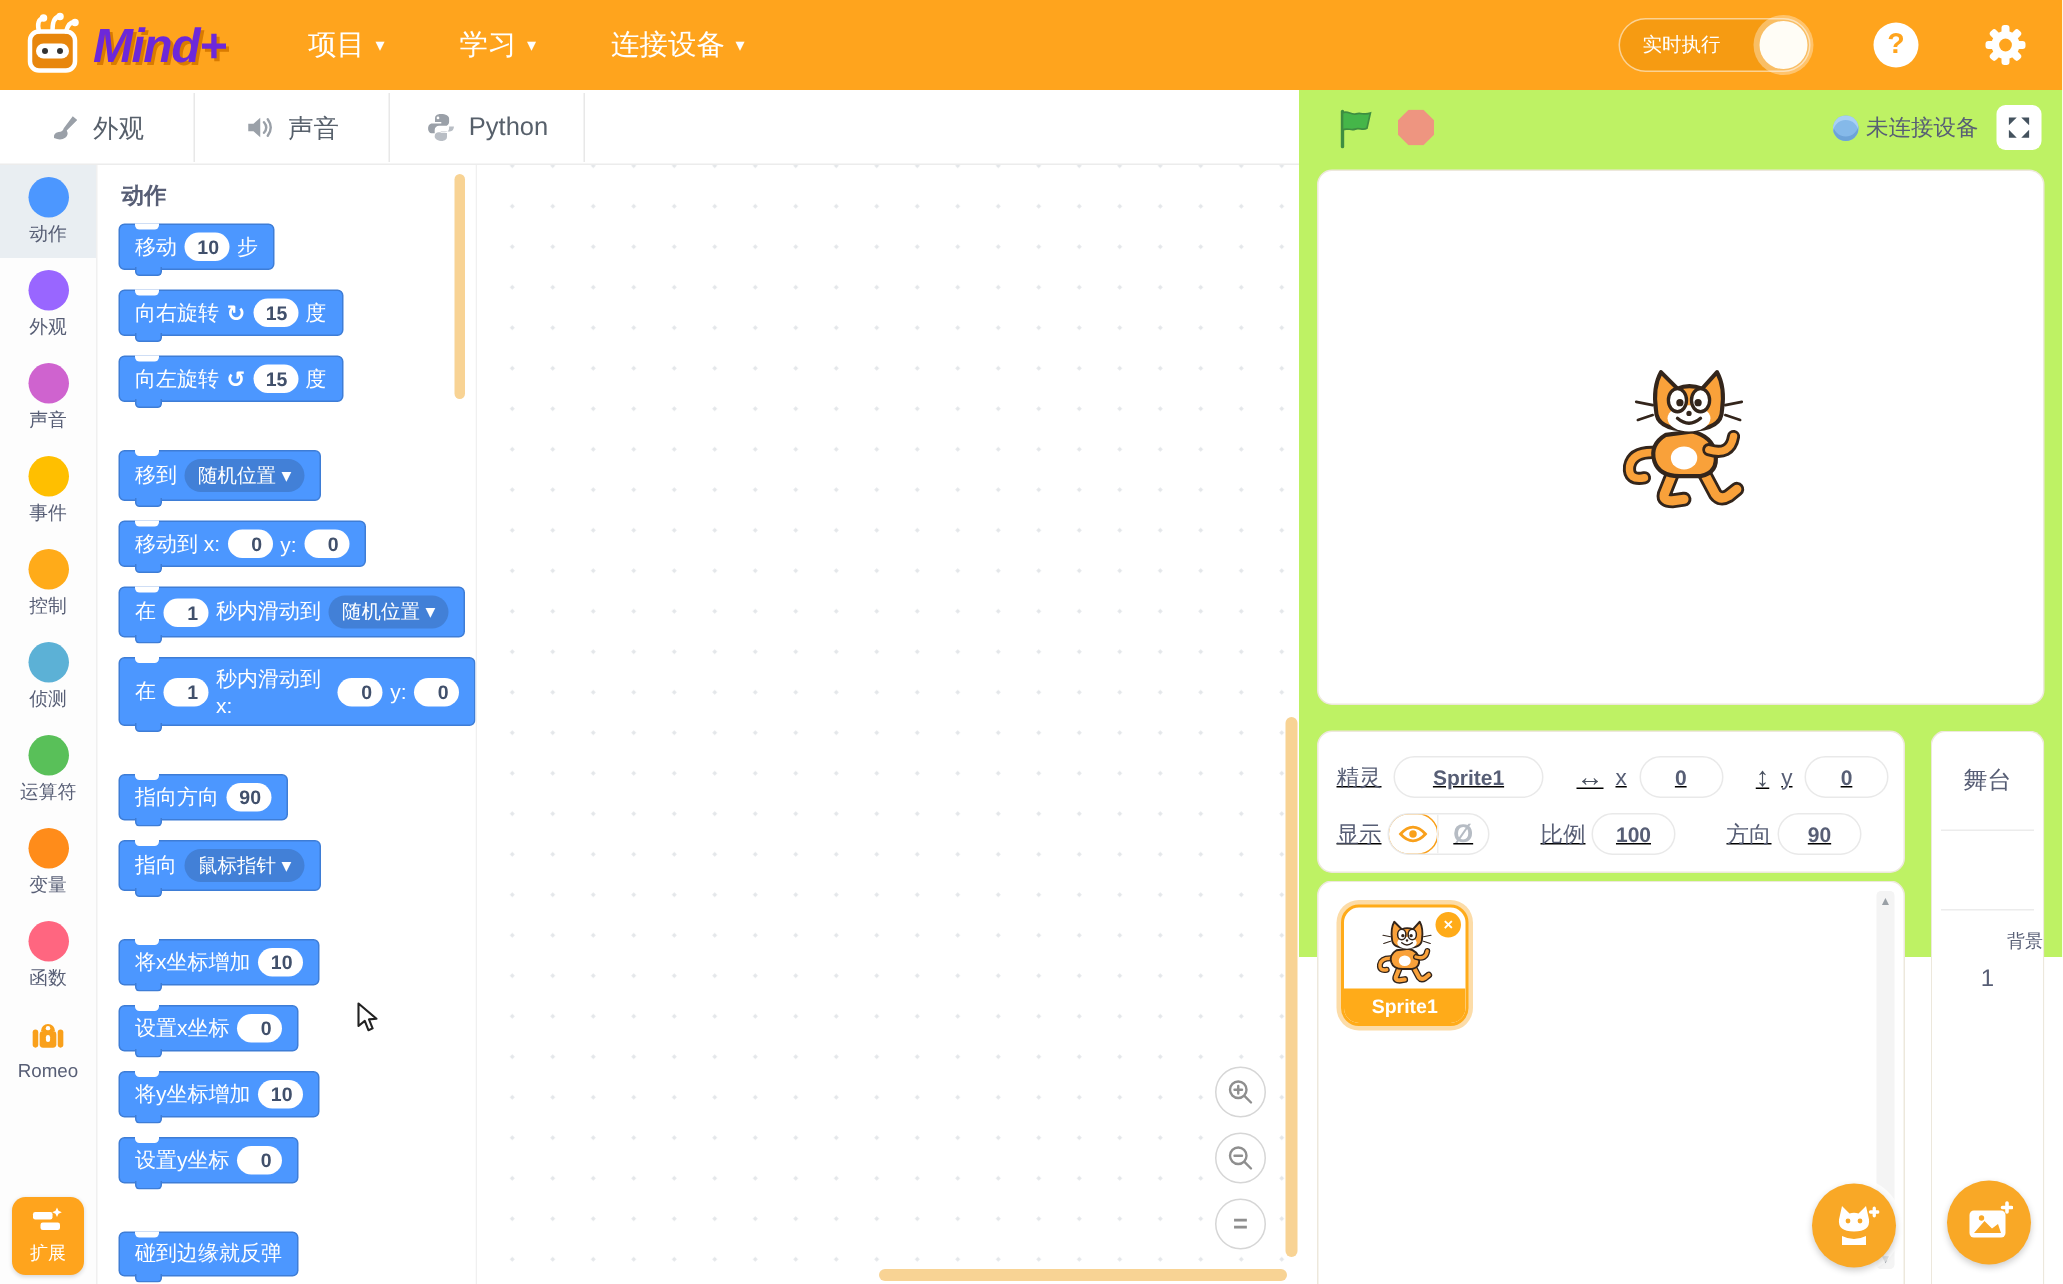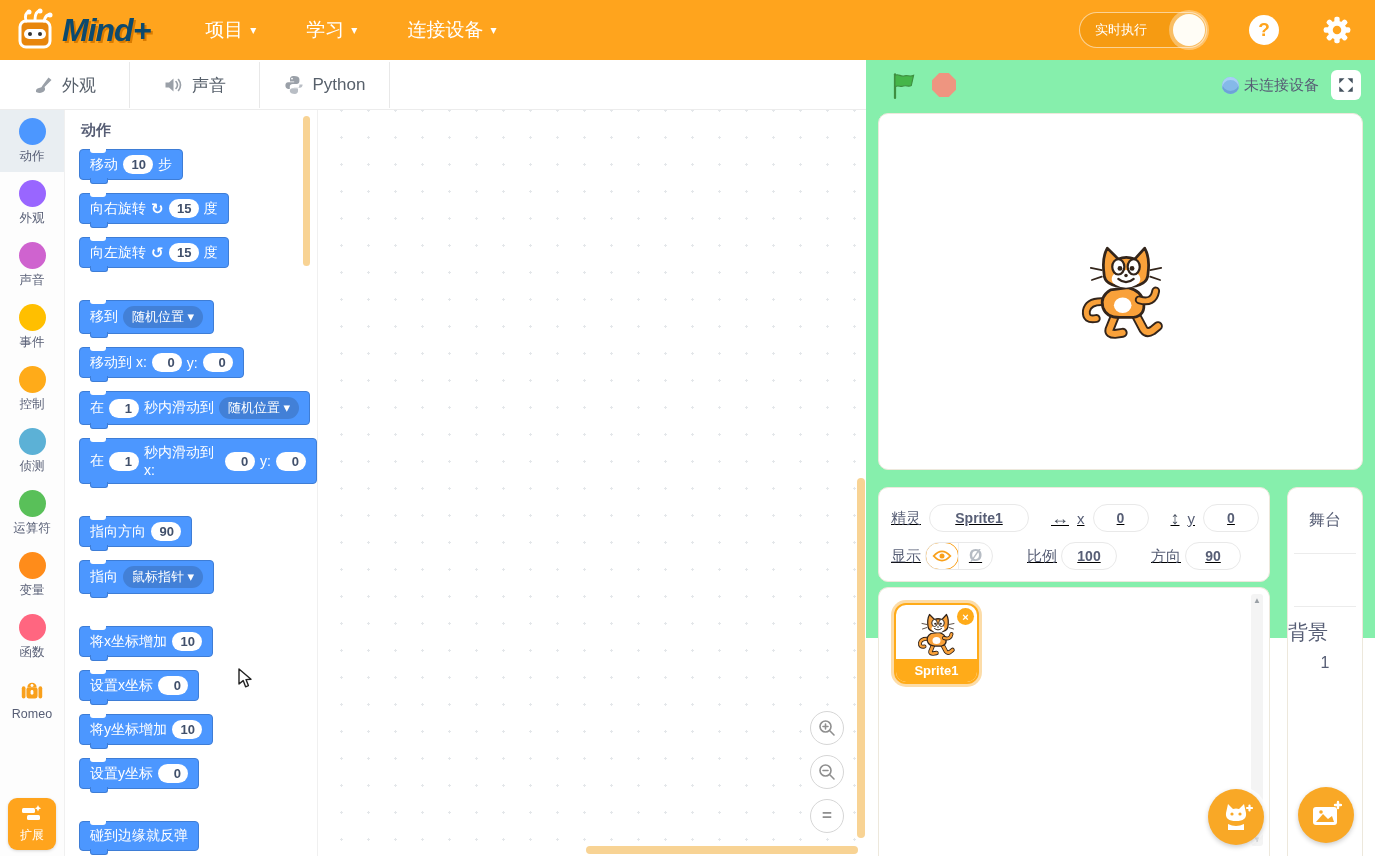--- a/index.html
+++ b/index.html
@@ -2,21 +2,21 @@
 <html><head>
 <meta charset="utf-8">
 <style>
   * { margin:0; padding:0; box-sizing:border-box; }
   html,body { width:1375px; height:856px; overflow:hidden; font-family:"Liberation Sans","DejaVu Sans",sans-serif; }
   #app { position:relative; width:1375px; height:856px; background:#fff; overflow:hidden; }
 
   
   .topbar { position:absolute; left:0; top:0; width:1375px; height:60px; background:#FFA41D; display:flex; align-items:center; z-index:30; }
   .logo { display:flex; align-items:center; gap:4px; margin-left:12px; cursor:pointer; }
-  .logo-text { color:#0c4a6e; font-size:32px; font-weight:bold; font-style:italic; text-shadow:2px 2px 0 #d97b00; letter-spacing:-1px; }
+  .logo-text { color:#6d28d9; font-size:32px; font-weight:bold; font-style:italic; text-shadow:2px 2px 0 #d97b00; letter-spacing:-1px; }
   .menus { display:flex; gap:50px; margin-left:55px; }
   .menu-item { display:flex; align-items:center; gap:7px; color:#fff; font-size:19px; cursor:pointer; }
   .menu-item .caret { font-size:12px; }
   .topbar-right { margin-left:auto; display:flex; align-items:center; gap:42px; margin-right:22px; }
   .rt-toggle { position:relative; width:128px; height:36px; border-radius:18px; background:rgba(230,140,0,.35); border:1px solid rgba(255,255,255,.55); display:flex; align-items:center; color:#fff; font-size:13px; padding-left:15px; cursor:pointer; }
   .rt-knob { position:absolute; right:1px; top:1px; width:32px; height:32px; border-radius:50%; background:#FFFDF6; box-shadow:0 0 0 4px rgba(255,255,255,.35); }
   .help-btn { width:30px; height:30px; border-radius:50%; background:#fff; color:#FFA41D; font-weight:bold; font-size:19px; display:flex; align-items:center; justify-content:center; cursor:pointer; }
   .gear-btn { width:32px; height:32px; cursor:pointer; }
 
   
@@ -49,21 +49,21 @@
   .pal-scroll { position:absolute; left:238px; top:6px; width:7px; height:150px; background:#F8D394; border-radius:4px; }
 
   
   .workspace { position:absolute; left:317px; top:110px; width:549px; height:746px; background:#fff; background-image:radial-gradient(#E4E7EA 1.3px, transparent 1.4px); background-size:27px 27px; background-position:10px 14px; border-left:1px solid #F0F0F0; }
   .zoom-btn { position:absolute; width:34px; height:34px; border-radius:50%; background:#fff; border:1px solid #D6D6D6; color:#8F8F8F; display:flex; align-items:center; justify-content:center; cursor:pointer; }
   .ws-vscroll { position:absolute; left:539px; top:368px; width:8px; height:360px; background:#F8D394; border-radius:4px; }
   .ws-hscroll { position:absolute; left:268px; top:736px; width:272px; height:8px; background:#F8D394; border-radius:4px; }
   .cursor { position:absolute; left:238px; top:668px; z-index:40; }
 
   
-  .right-pane { position:absolute; left:866px; top:60px; width:509px; height:578px; background:#86efac; }
+  .right-pane { position:absolute; left:866px; top:60px; width:509px; height:578px; background:#bef264; }
   .stage-header { position:absolute; left:0; top:0; width:509px; height:50px; display:flex; align-items:center; }
   .flag-btn { margin-left:24px; cursor:pointer; display:flex; }
   .stop-btn { margin-left:14px; width:24px; height:24px; background:#EE9580; clip-path:polygon(30% 0,70% 0,100% 30%,100% 70%,70% 100%,30% 100%,0 70%,0 30%); cursor:pointer; }
   .device-status { margin-left:auto; display:flex; align-items:center; gap:5px; color:#575E75; font-size:15px; }
   .device-dot { width:17px; height:17px; border-radius:50%; background:#85B9E9; box-shadow:inset 0 3px 0 #a9d0f5, inset 0 -3px 0 #6da3d8; }
   .fs-btn { margin:0 14px 0 12px; width:30px; height:30px; background:#fff; border-radius:6px; display:flex; align-items:center; justify-content:center; cursor:pointer; }
 
   .panel { background:#fff; border:1px solid #EDE8DC; border-radius:10px; position:absolute; }
   .stage-panel { left:12px; top:53px; width:485px; height:357px; }
   .stage-cat { position:absolute; left:192px; top:122px; width:110px; height:110px; }
@@ -86,21 +86,21 @@
   .list-scroll { position:absolute; right:6px; top:6px; width:12px; height:252px; background:#F4F4F4; border-radius:3px; display:flex; flex-direction:column; justify-content:space-between; align-items:center; }
   .list-scroll span { color:#9AA0A6; font-size:8px; padding:2px 0; cursor:pointer; }
   .round-btn { position:absolute; width:56px; height:56px; border-radius:50%; background:#F9A826; display:flex; align-items:center; justify-content:center; box-shadow:0 2px 5px rgba(0,0,0,.2), 0 0 0 4px rgba(255,255,255,.7); cursor:pointer; }
   .add-sprite { left:329px; top:201px; }
 
   .stage-col { left:421px; top:427px; width:76px; height:369px; border-radius:10px 10px 0 0; border-bottom:none; }
   .col-title { margin-top:22px; text-align:center; color:#575E75; font-size:16px; }
   .col-div { border-top:1px solid #ECECEC; margin:0 6px; }
   .col-div1 { margin-top:22px; }
   .col-div2 { margin-top:52px; }
-  .backdrop-label { margin-top:12px; text-align:left; color:#575E75; font-size:20px; }
+  .backdrop-label { margin-top:12px; text-align:right; color:#575E75; font-size:12px; }
   .backdrop-num { margin-top:8px; text-align:center; color:#575E75; font-size:16px; }
   .add-backdrop { left:10px; top:299px; }
 </style>
 </head>
 <body>
 
 <div id="app">
 
   <svg width="0" height="0" style="position:absolute">
     <symbol id="cat" viewBox="0 0 100 100">

